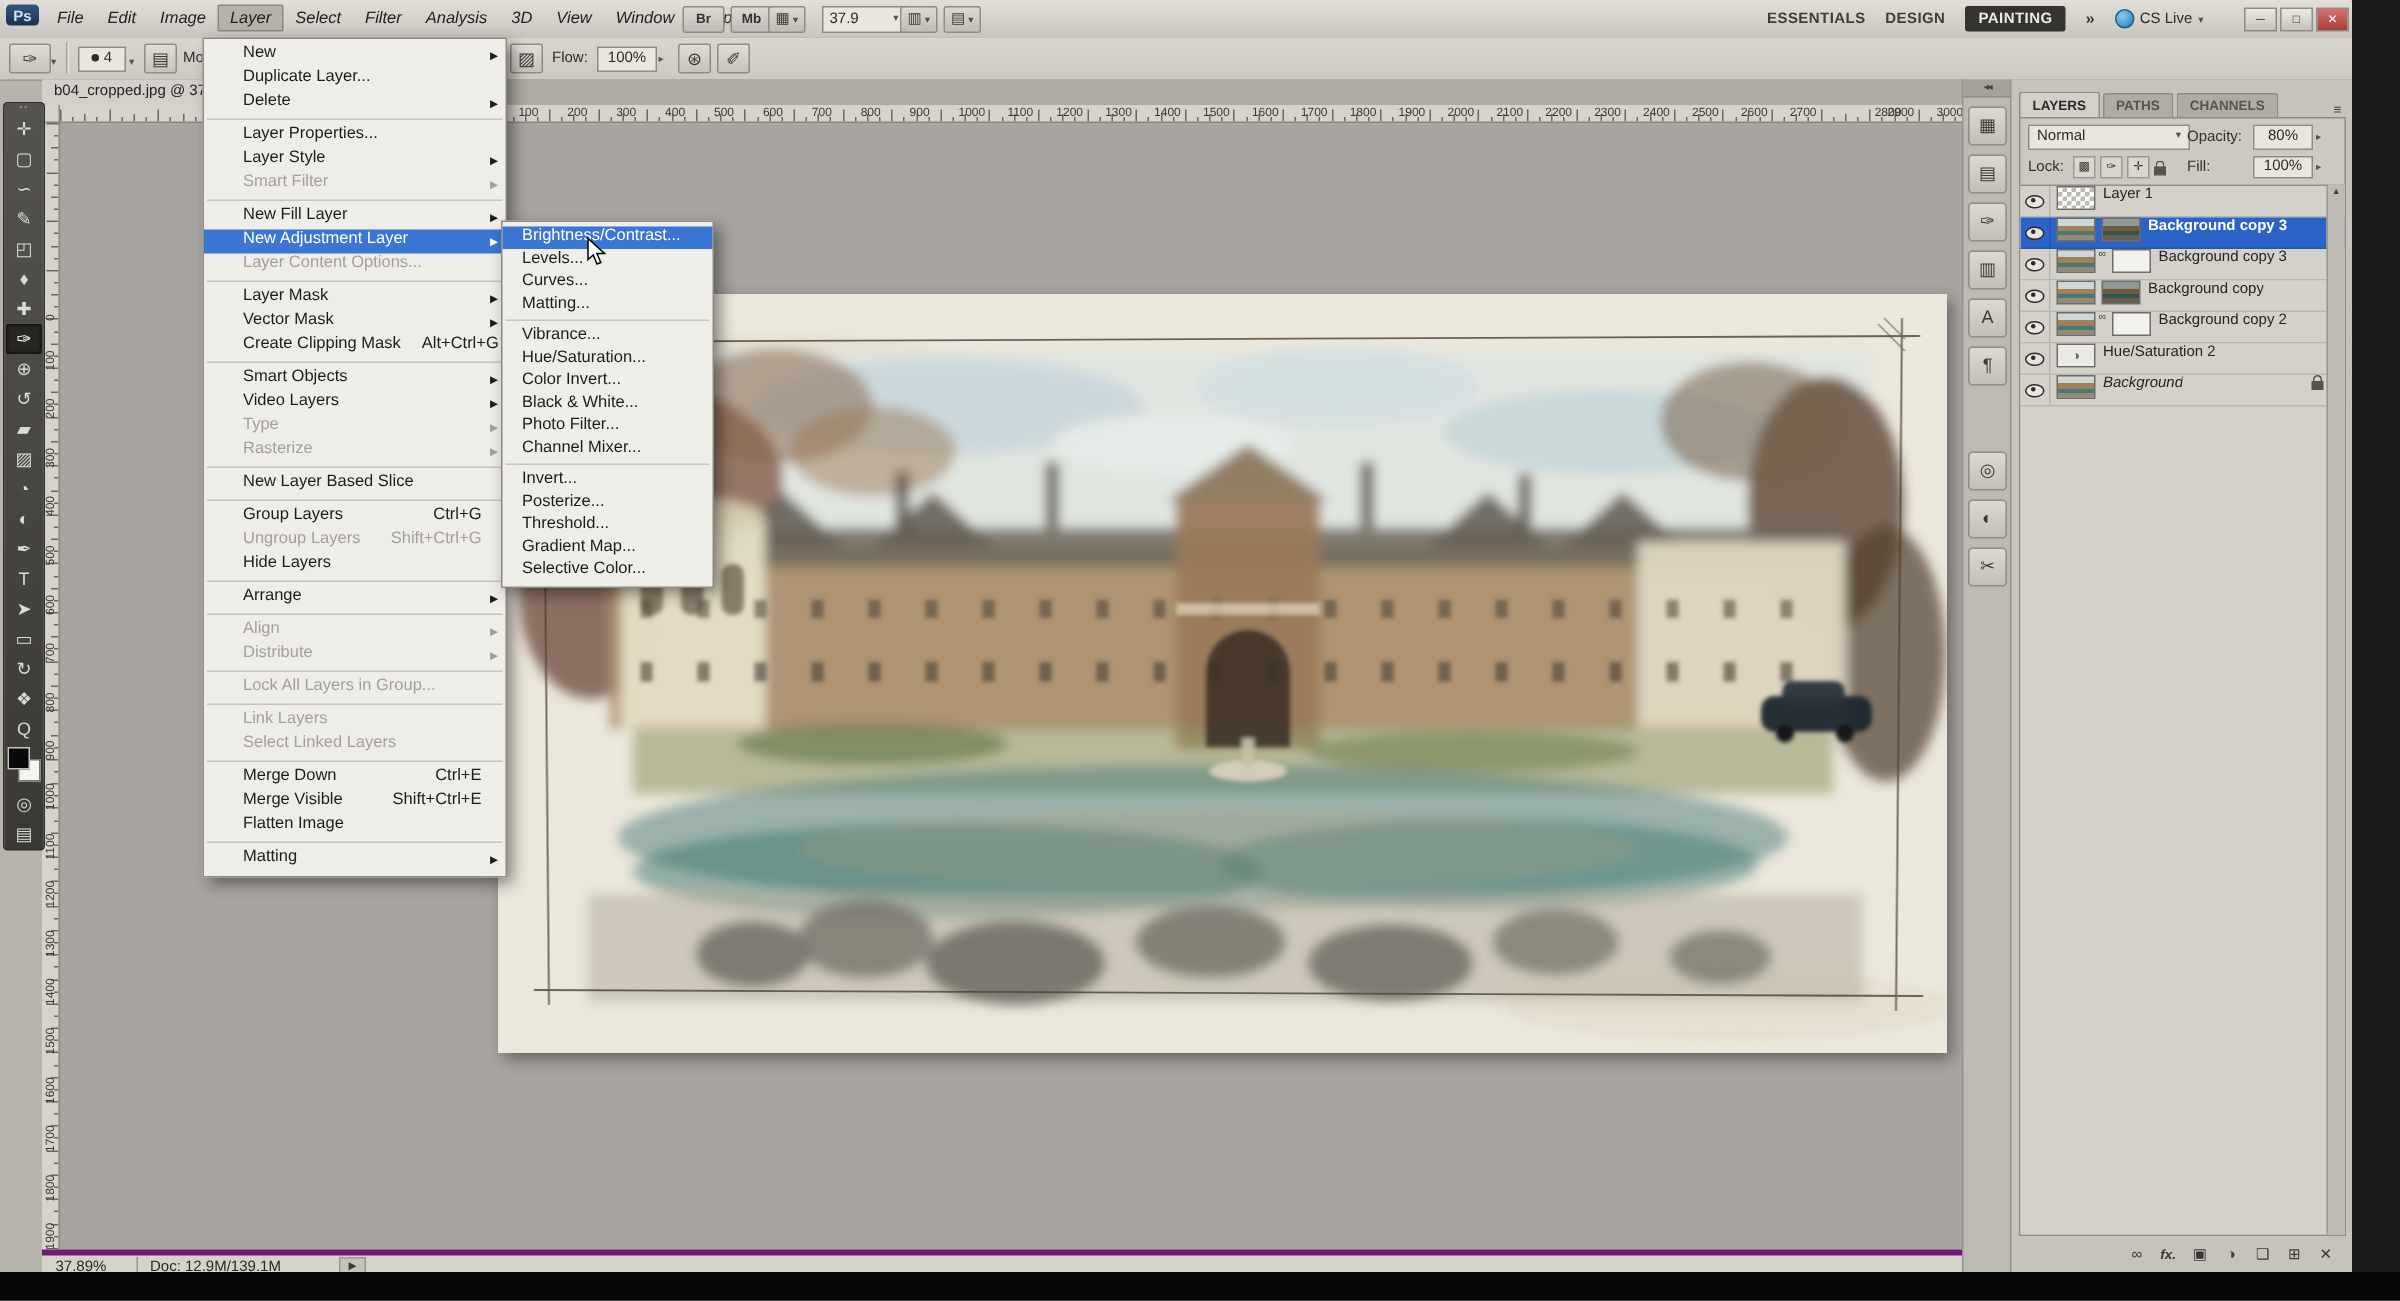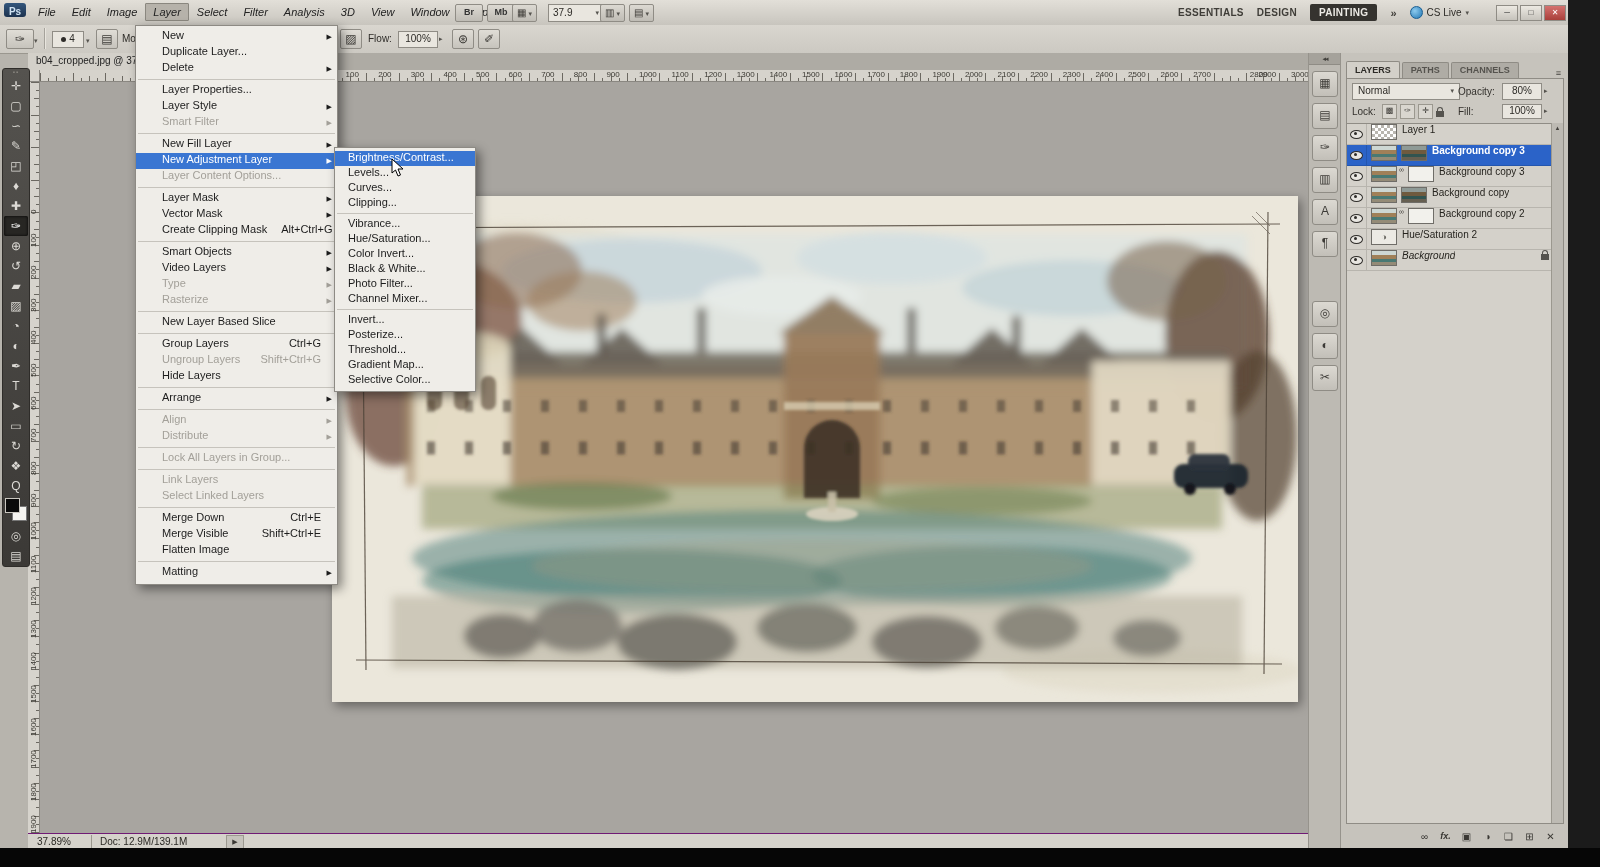--- a/index.html
+++ b/index.html
@@ -175,21 +175,21 @@
   .layer-row.italic .lname{font-style:italic;}
   .llock{margin-left:auto;margin-right:2px;flex:none;}
   #list-scroll{position:absolute;right:0;top:44px;width:11px;bottom:0;background:#bdbab3;
     border-left:1px solid #9b988f;font-size:6px;text-align:center;color:#44423e;padding-top:2px;}
   #layer-actions{position:absolute;right:10px;bottom:4px;height:16px;display:flex;gap:4px;align-items:center;}
   .act-icon{min-width:17px;height:15px;font-size:10px;line-height:15px;text-align:center;color:#3a3834;}
   .act-icon.fx{font-size:9px;font-style:italic;font-weight:bold;}
 
   
   #statusbar{position:absolute;left:28px;top:833px;width:1280px;height:15px;background:#d5d2cb;
-    border-top:1px solid #701a75;font-size:10px;color:#2a2824;}
+    border-top:4px solid #701a75;font-size:10px;color:#2a2824;}
   #status-zoom{position:absolute;left:6px;top:1px;width:54px;height:13px;line-height:13px;
     padding-left:3px;border-right:1px solid #9b988f;}
   #status-doc{position:absolute;left:72px;top:1px;line-height:13px;}
   #status-flyout{position:absolute;left:198px;top:1px;width:16px;height:13px;background:#c6c3bc;
     border:1px solid #9b988f;font-size:7px;line-height:12px;text-align:center;color:#3a3834;}
   #bottom-strip{position:absolute;left:0;top:848px;width:1600px;height:19px;background:#060606;}
   #right-margin{position:absolute;left:1568px;top:0;width:32px;height:848px;background:#1b1b1b;}
 </style>
 </head>
 <body>
@@ -818,21 +818,21 @@
       <div class="dd-item hl">
         <span class="dd-label">Brightness/Contrast...</span>
       </div>
       <div class="dd-item">
         <span class="dd-label">Levels...</span>
       </div>
       <div class="dd-item">
         <span class="dd-label">Curves...</span>
       </div>
       <div class="dd-item">
-        <span class="dd-label">Clipping...</span>
+        <span class="dd-label">Matting...</span>
       </div>
       <div class="menu-sep"></div>
       <div class="dd-item">
         <span class="dd-label">Vibrance...</span>
       </div>
       <div class="dd-item">
         <span class="dd-label">Hue/Saturation...</span>
       </div>
       <div class="dd-item">
         <span class="dd-label">Color Invert...</span>

